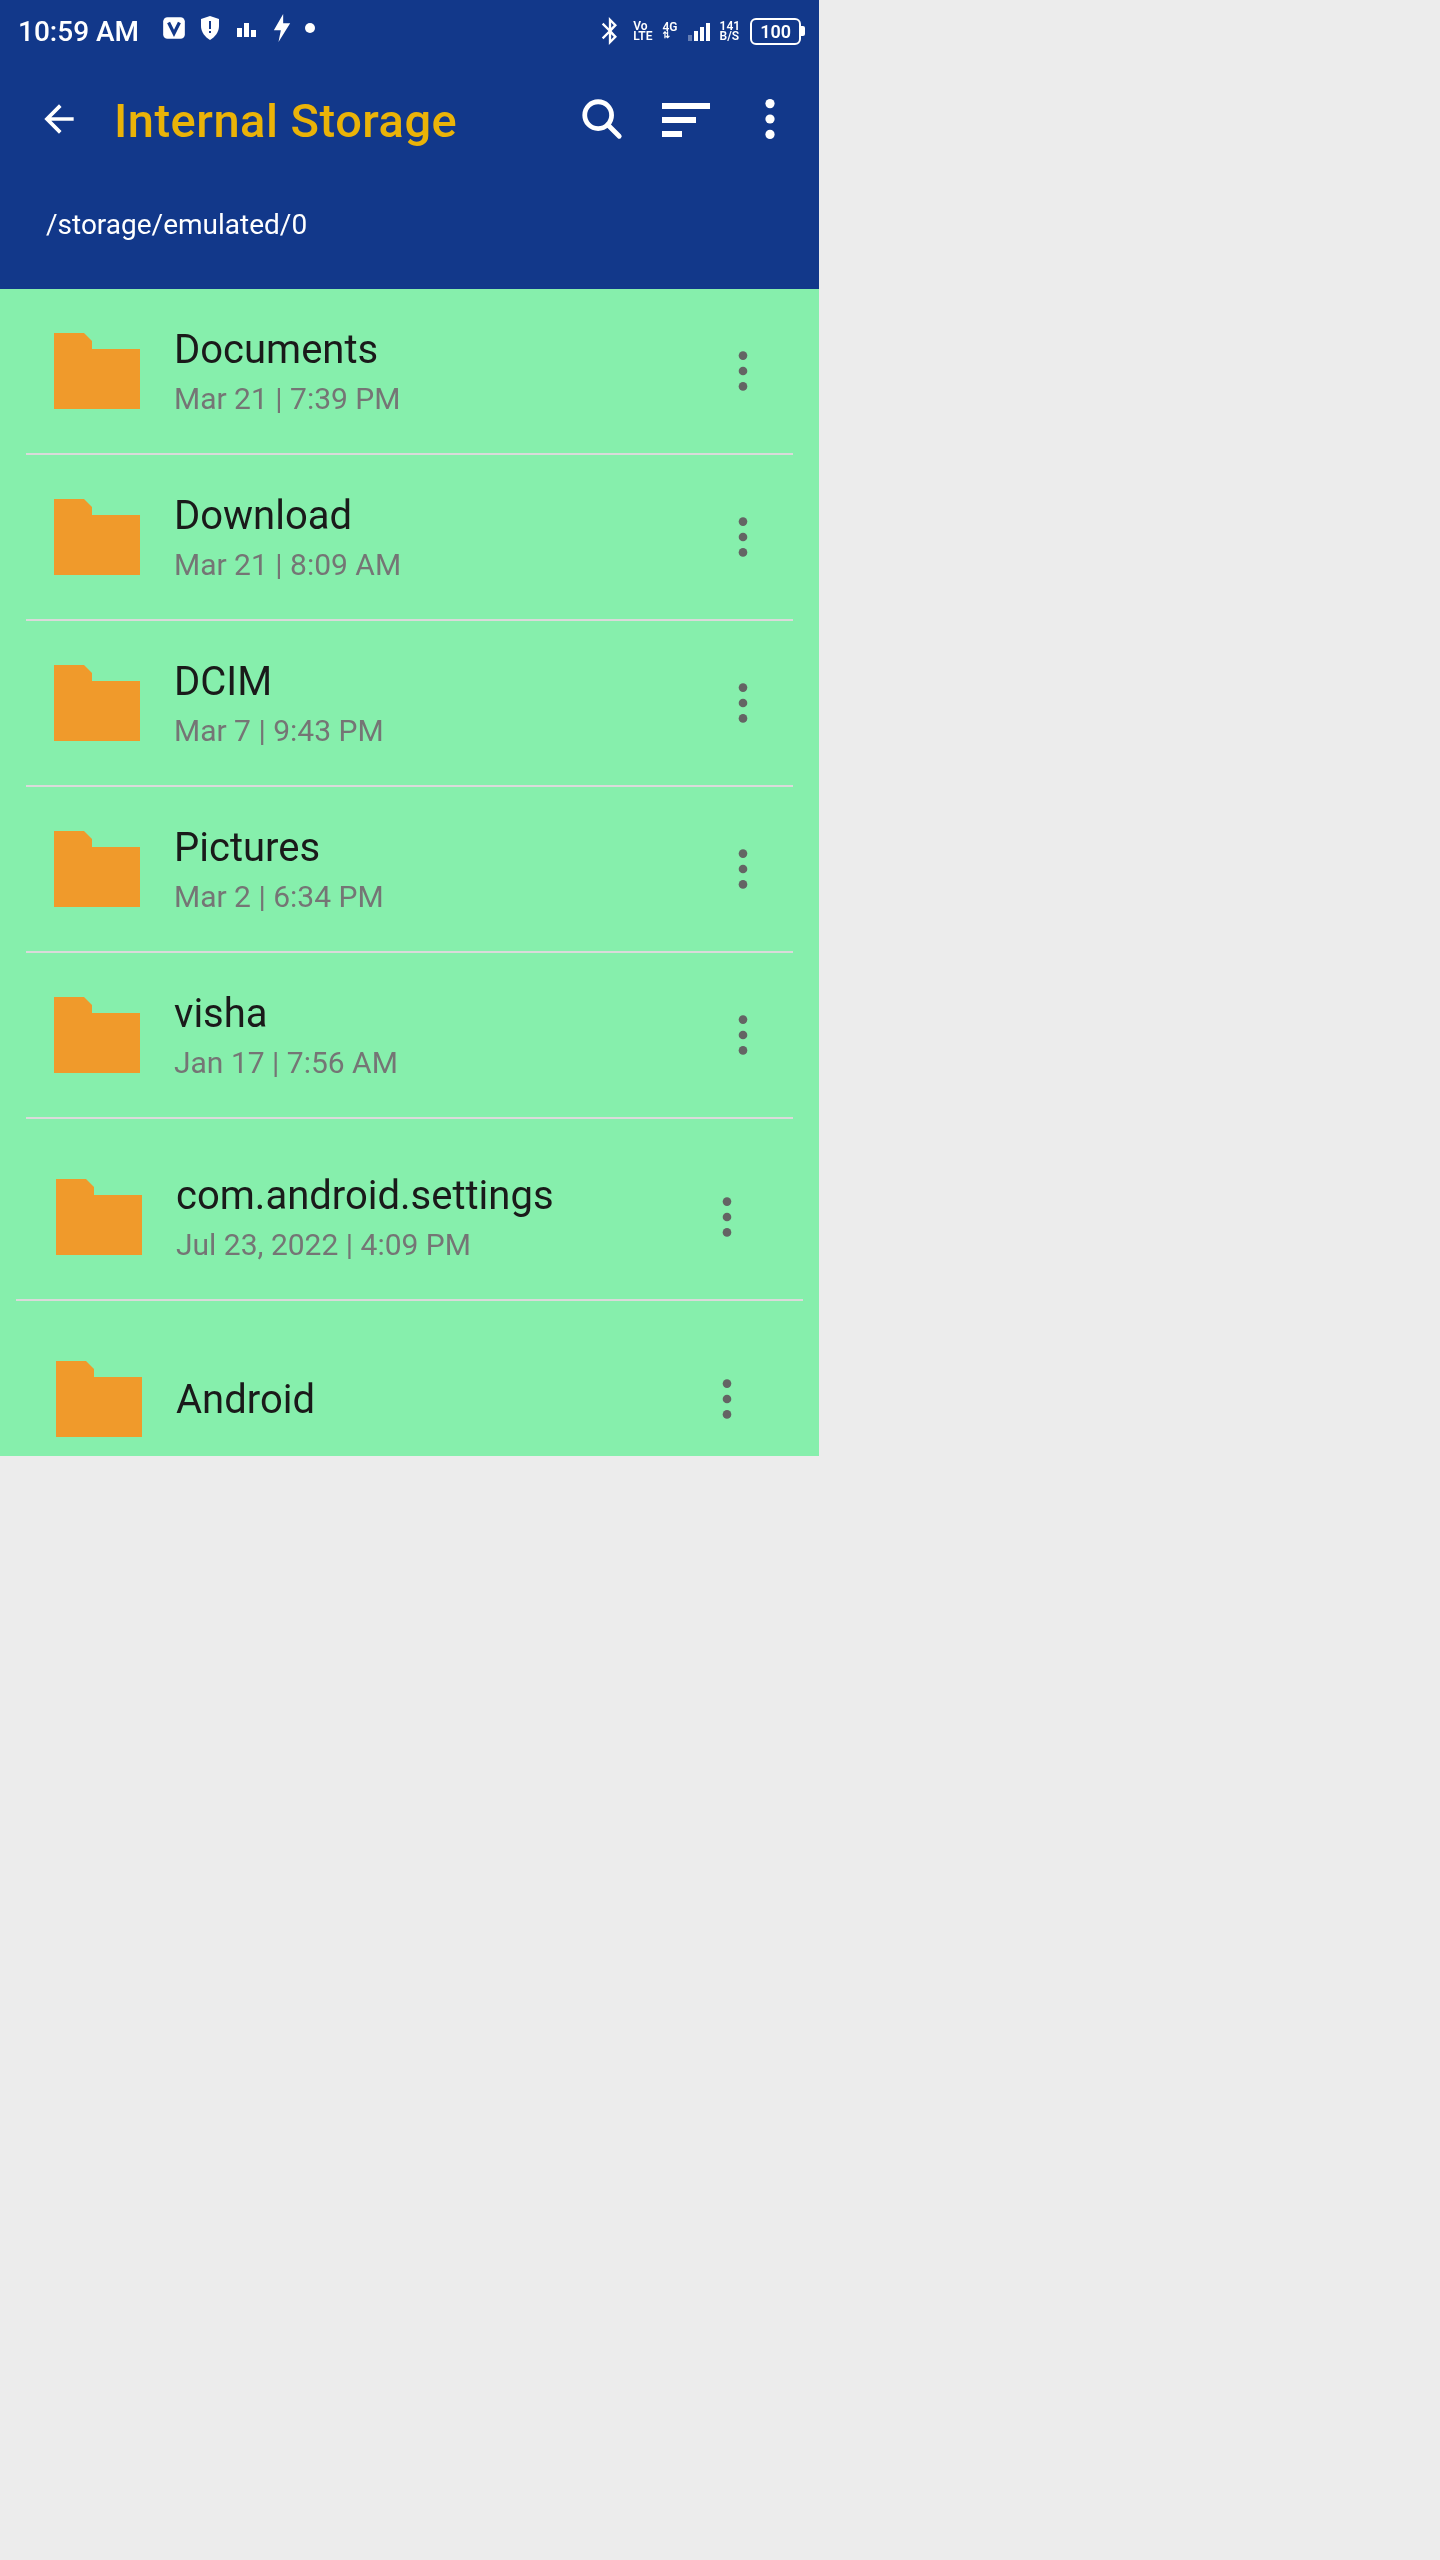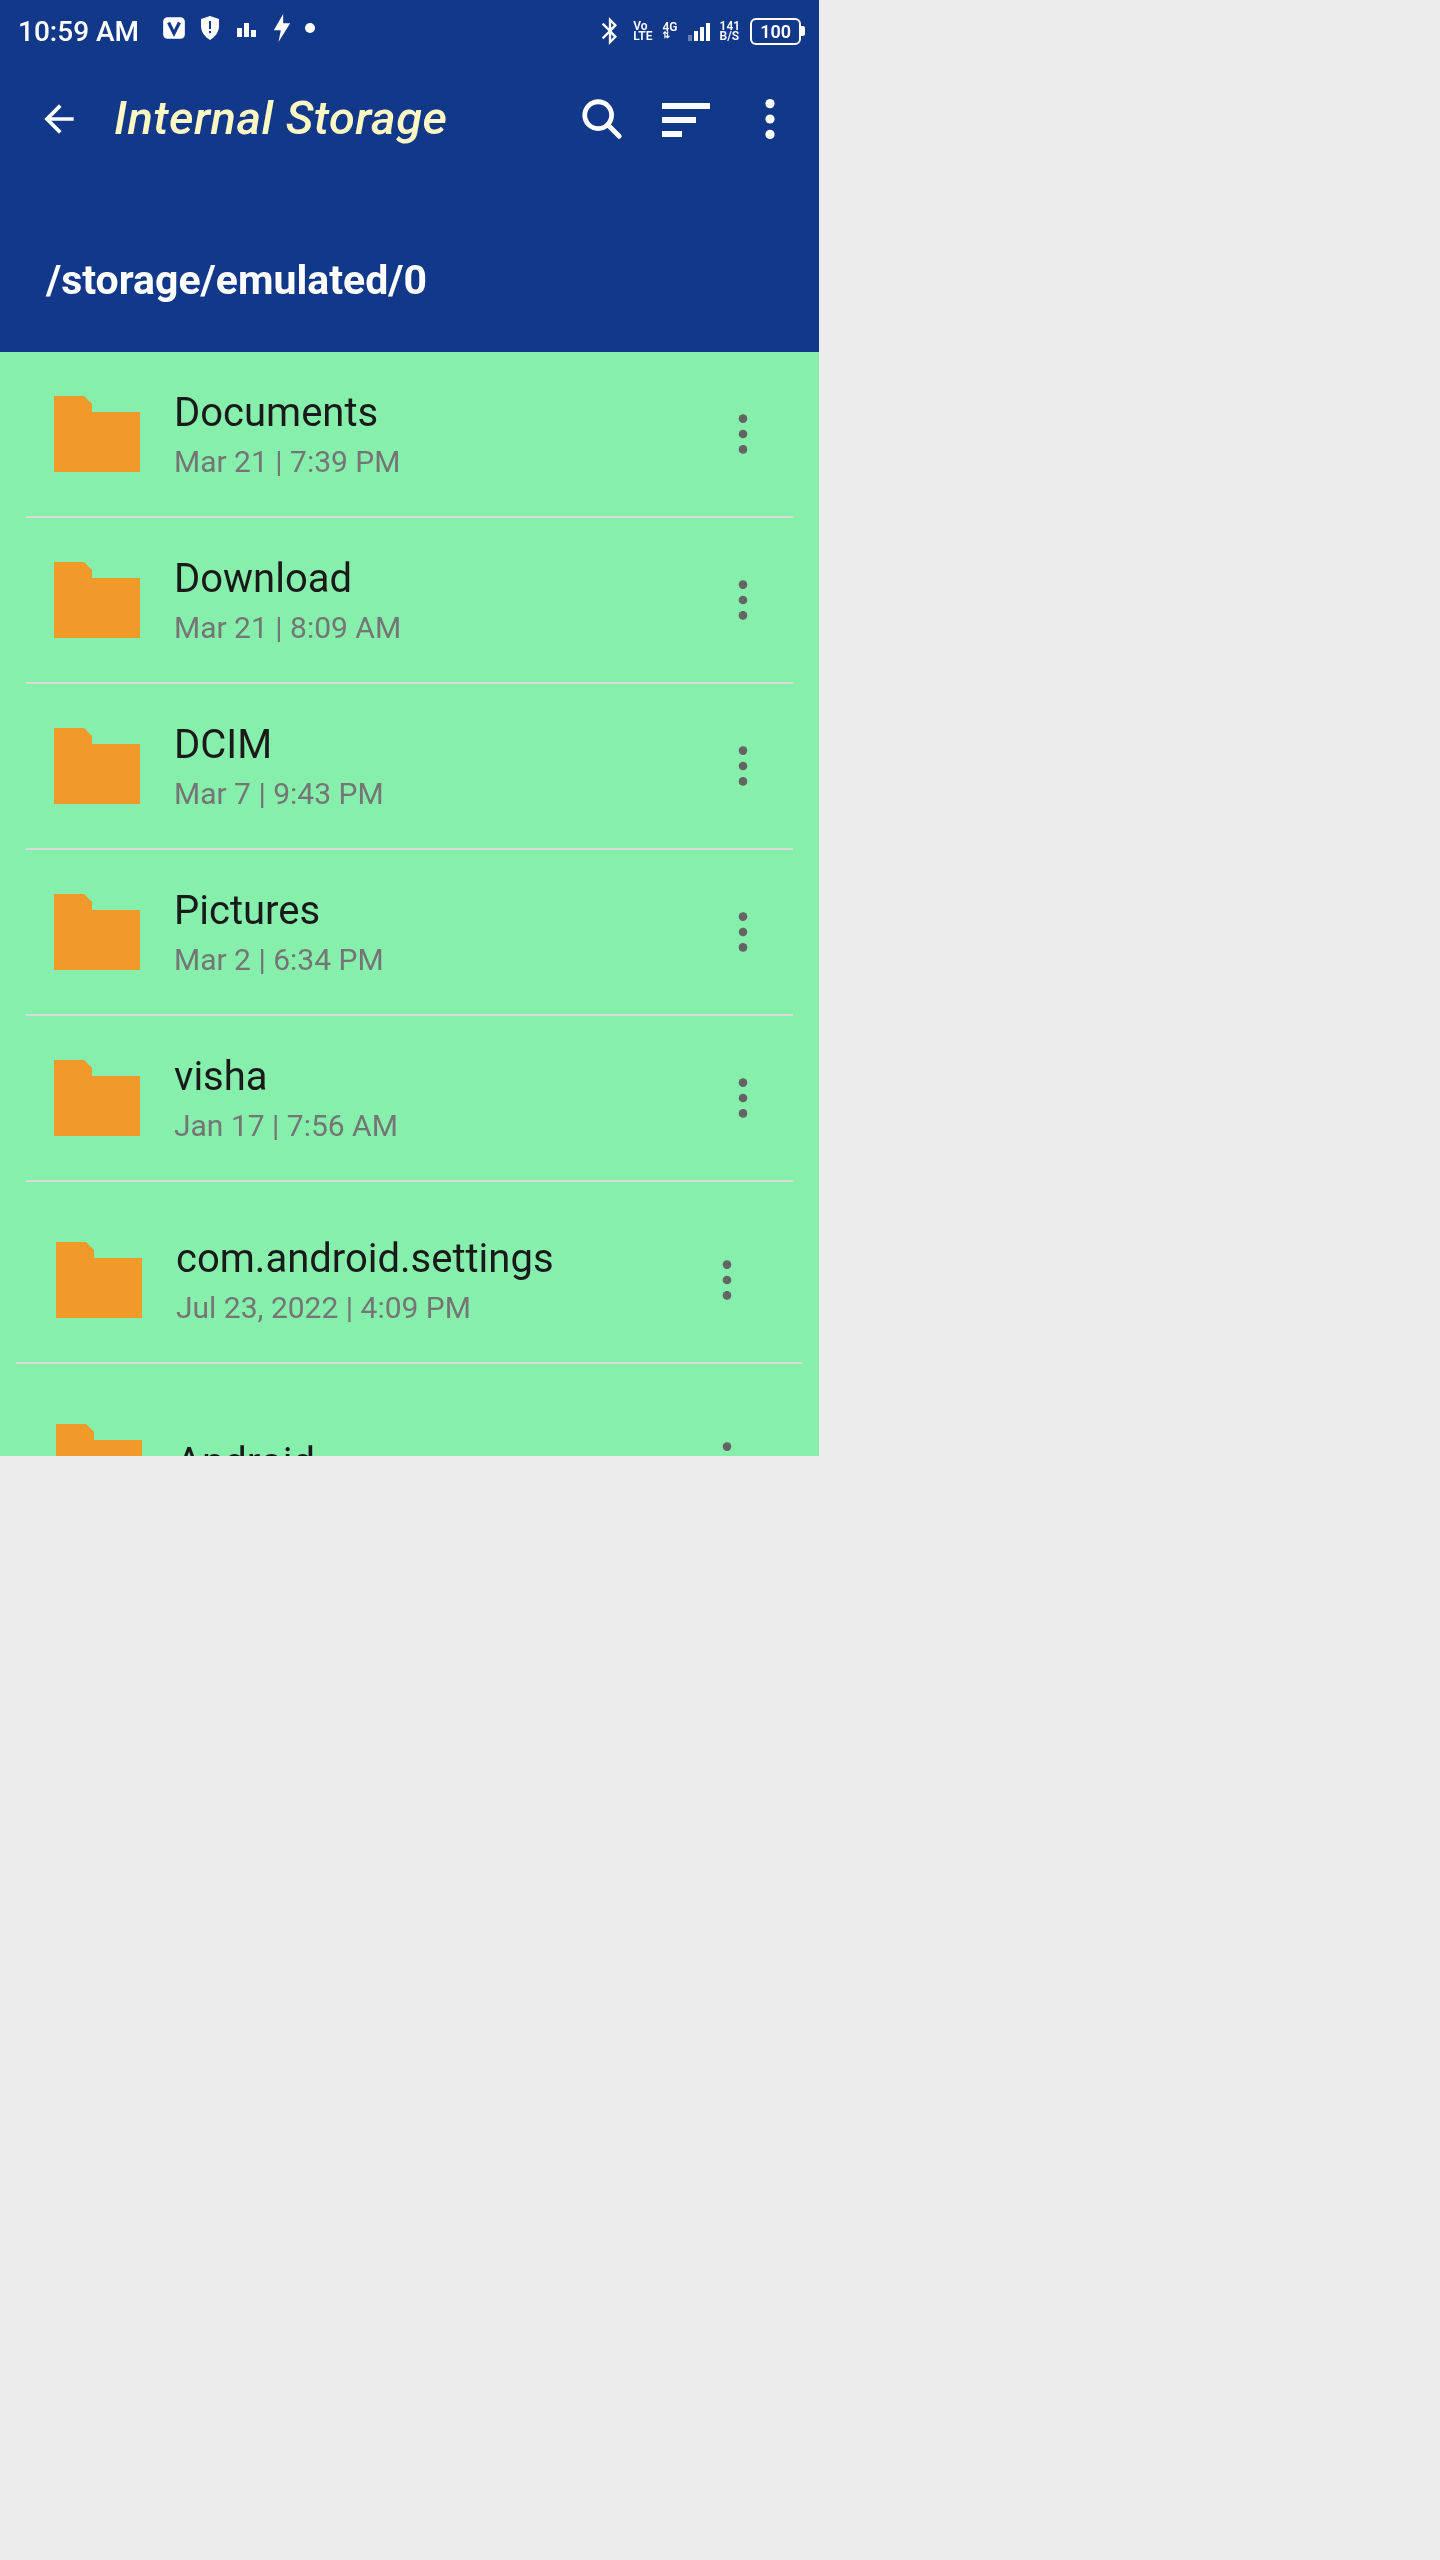--- a/index.html
+++ b/index.html
@@ -24,36 +24,35 @@
     .battery-box { border: 2px solid #fff; border-radius: 6px; padding: 1px 8px; font-size: 18px; font-weight: 600; position: relative; }
     .battery-nub { position: absolute; right: -6px; top: 6px; width: 4px; height: 10px; background: #fff; border-radius: 0 2px 2px 0; }
     .stack-text { display: flex; flex-direction: column; line-height: 0.85; font-size: 12px; font-weight: 600; text-align: left; }
     .signal-bars { display: inline-flex; align-items: flex-end; gap: 2px; height: 20px; }
     .signal-bars span { width: 4px; background: #fff; }
     .bar1 { height: 6px; } .bar2 { height: 10px; } .bar3 { height: 14px; } .bar4 { height: 18px; }
     .dim-bar { opacity: 0.35; }
 
     .app-bar {
       background: #12388A;
-      color: #fef9c3;
+      color: #eab308;
       padding: 28px 20px 10px 30px;
       display: flex;
-      align-items: flex-start;
+      align-items: flex-end;
       gap: 26px;
-      font-style: italic;
     }
     .app-title { font-size: 47px; font-weight: 500; flex: 1; letter-spacing: 0.5px; }
     .app-bar .icon-btn { width: 58px; height: 58px; display: flex; align-items: center; justify-content: center; cursor: pointer; }
 
     .path-block {
       background: #12388A;
       color: #fff;
       padding: 50px 46px 28px 46px;
     }
-    .path-text { font-size: 41px; font-weight: 700; margin-bottom: 20px; margin-top: 48px; }
+    .path-text { font-size: 28px; font-weight: 400; margin-bottom: 20px; }
     .path-summary { font-size: 29px; font-weight: 400; opacity: 0.95; }
 
     .list { flex: 1; overflow-y: hidden; background: #86efac; }
     .list-row {
       display: flex;
       align-items: center;
       padding: 36px 26px 36px 28px;
       border-bottom: 2px solid #DADADA;
       gap: 34px;
       margin: 0 26px;

